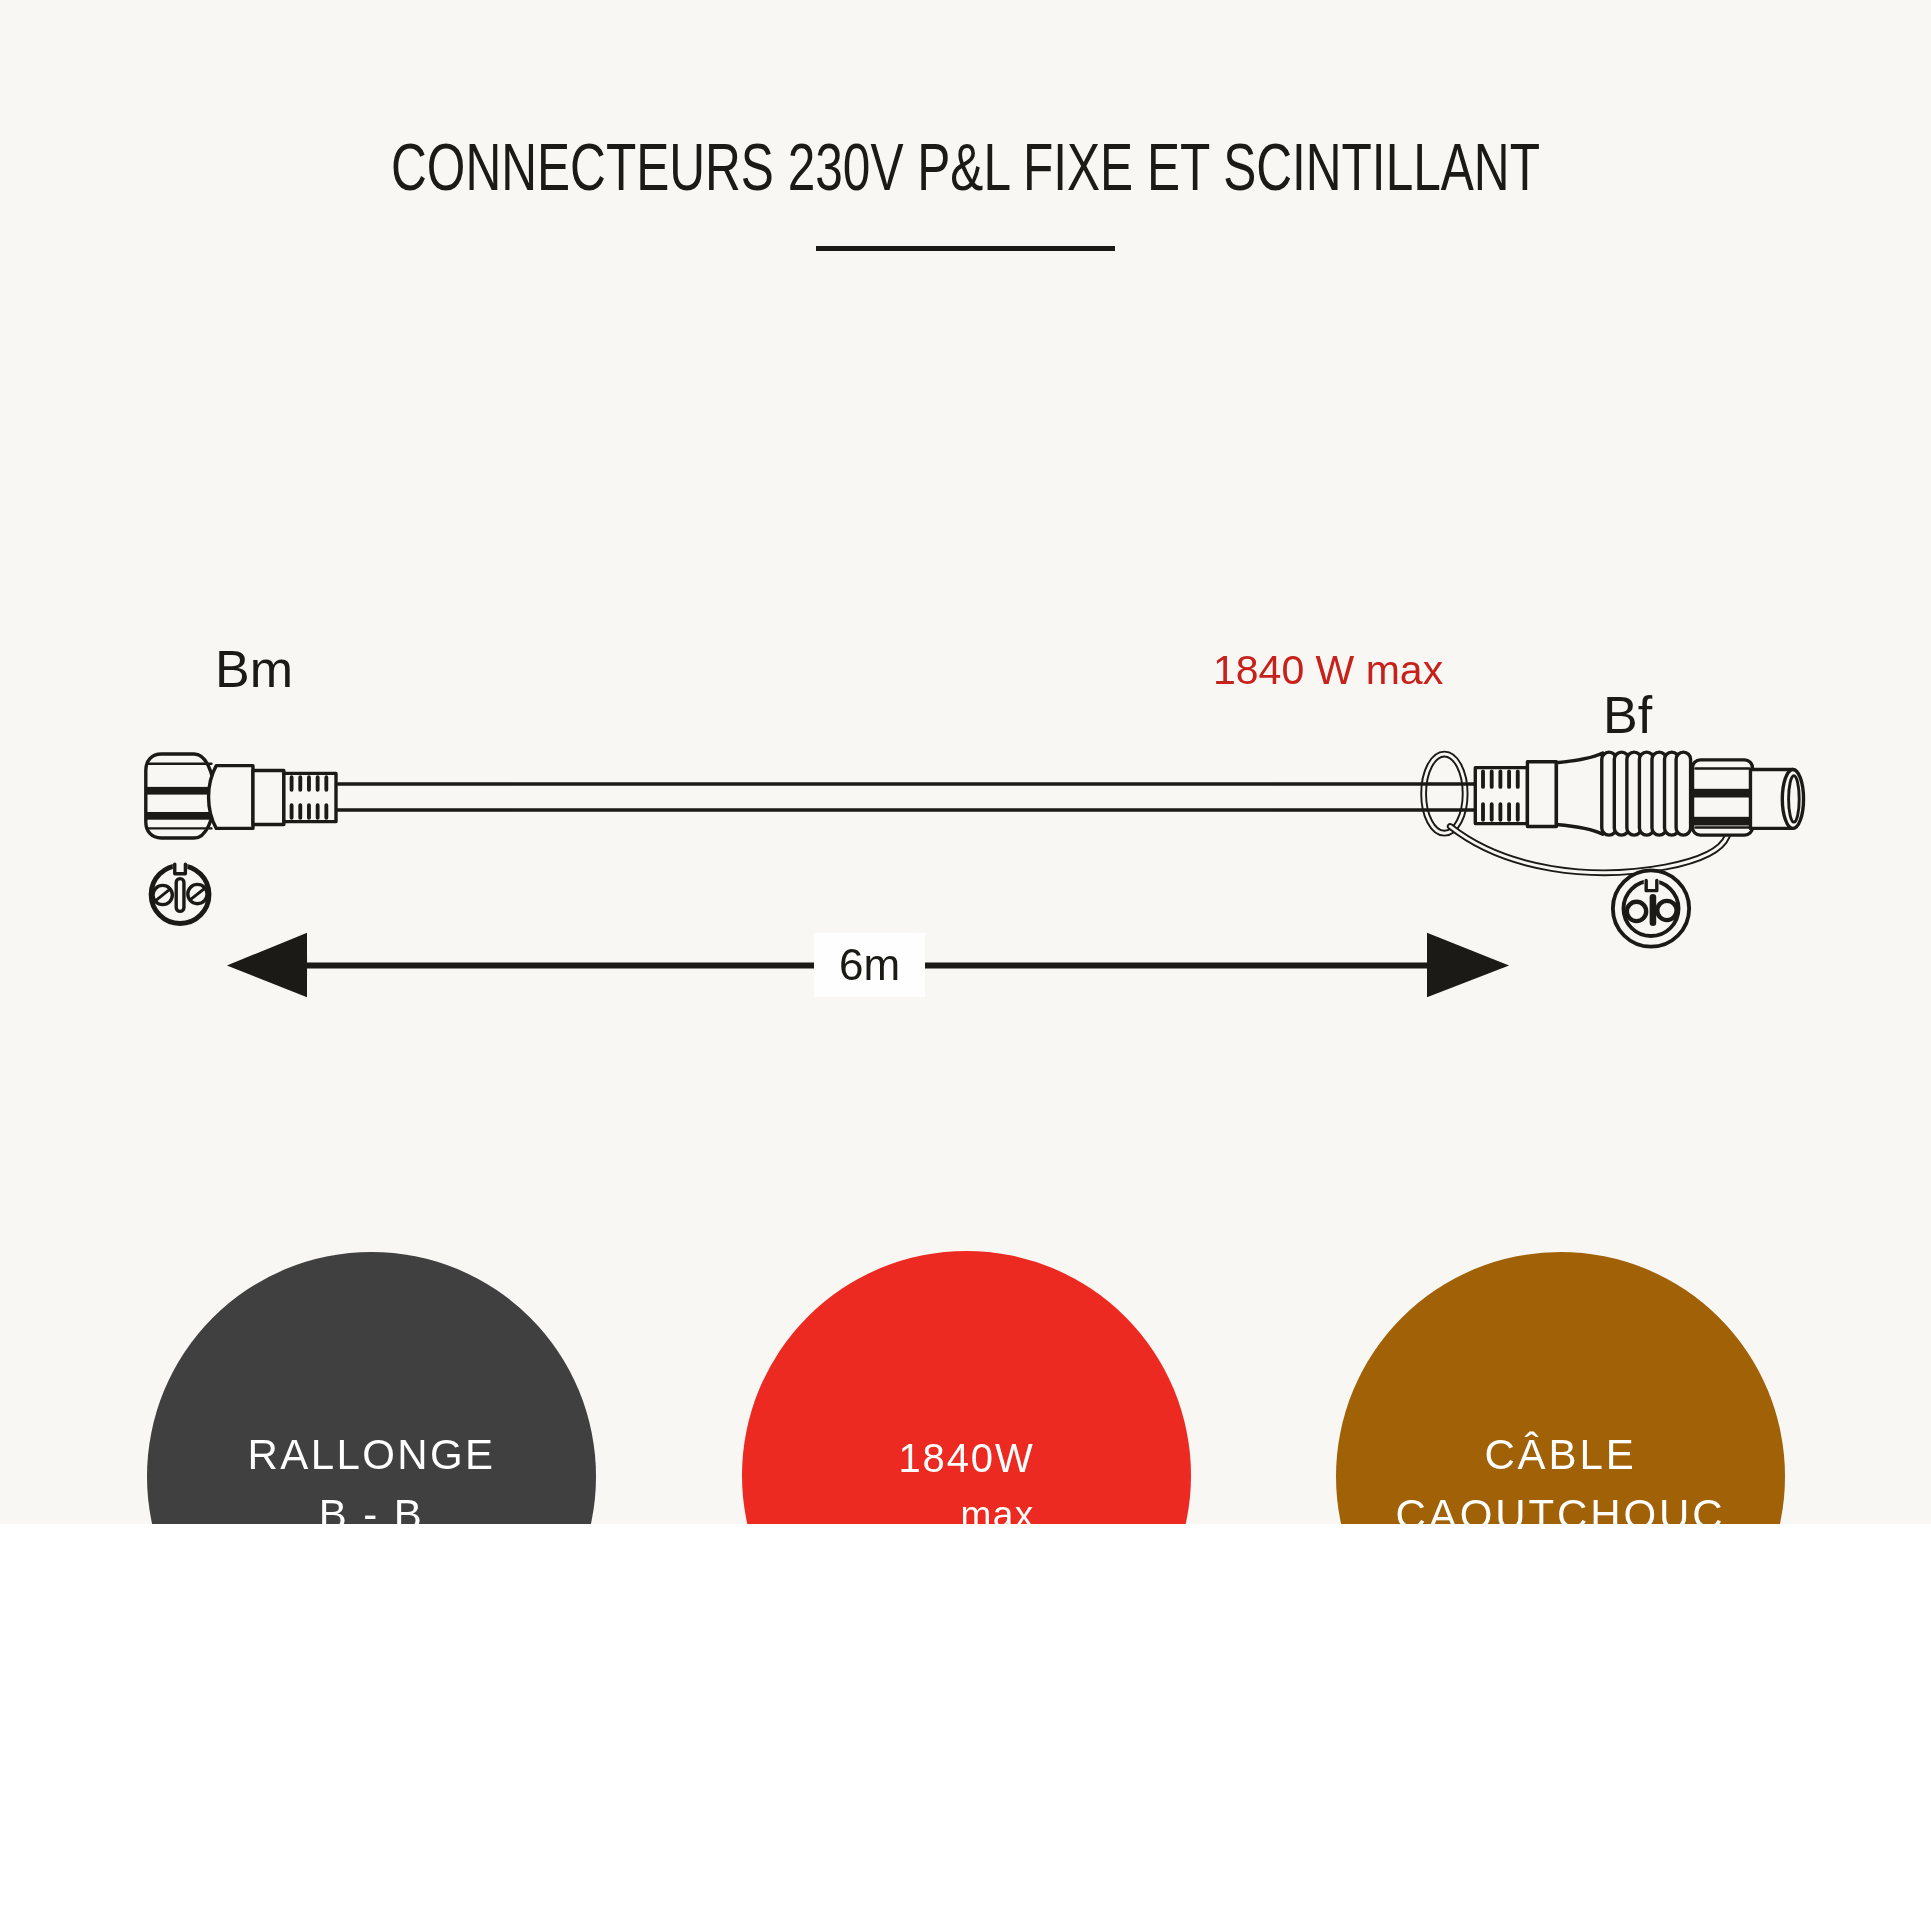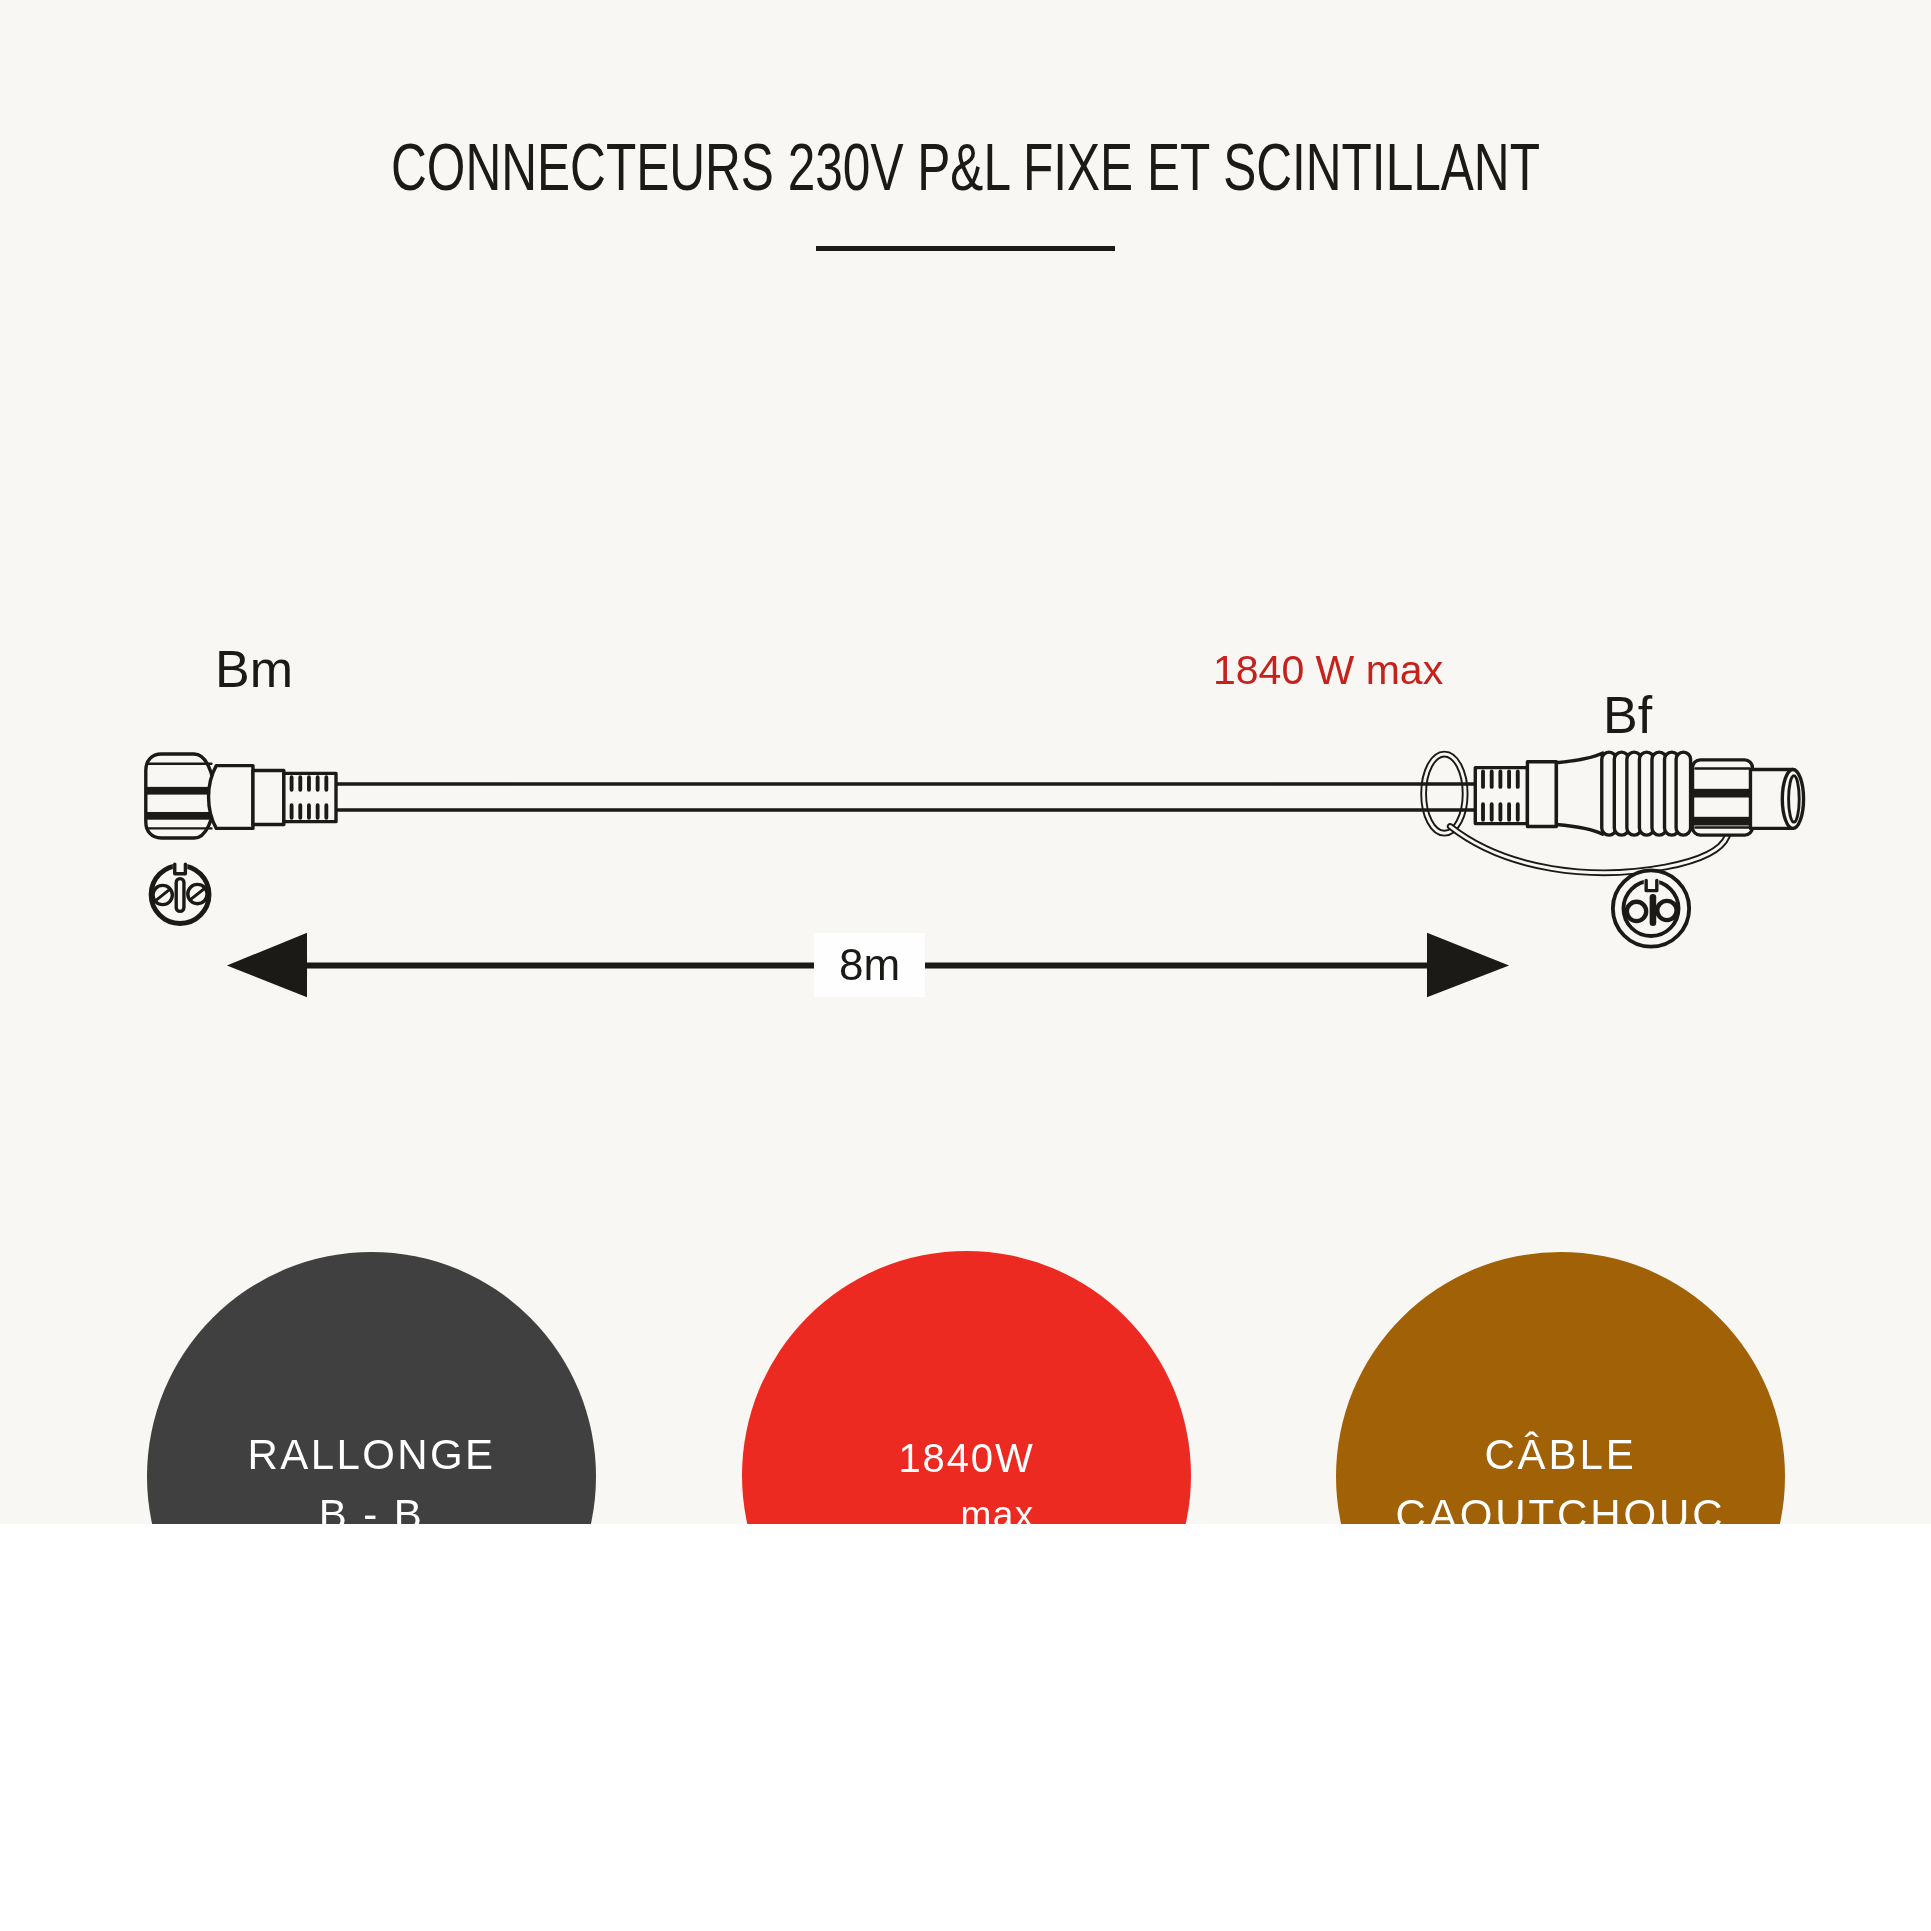--- a/index.html
+++ b/index.html
@@ -126,21 +126,21 @@
     <g>
       <path d="M318,1000 H1478" stroke-width="6"></path>
       <polygon points="235,1000 318,966 318,1033" fill="#1b1a16" stroke="none"></polygon>
       <polygon points="1563,1000 1478,966 1478,1033" fill="#1b1a16" stroke="none"></polygon>
     </g>
   </svg>
 
   <div class="connector-label label-bm">Bm</div>
   <div class="connector-label label-bf">Bf</div>
   <div class="power-note" style="color: rgb(198, 33, 27);">1840 W max</div>
-  <div class="length-note">8m</div>
+  <div class="length-note">6m</div>
 
   <div class="badge badge-1" style="background-color: #404040;">
     <div class="badge-inner">
       <span class="badge-line1">RALLONGE</span>
       <span class="badge-line2">B - B</span>
     </div>
   </div>
 
   <div class="badge badge-2" style="background-color: rgb(237, 42, 33);">
     <div class="badge-inner">

